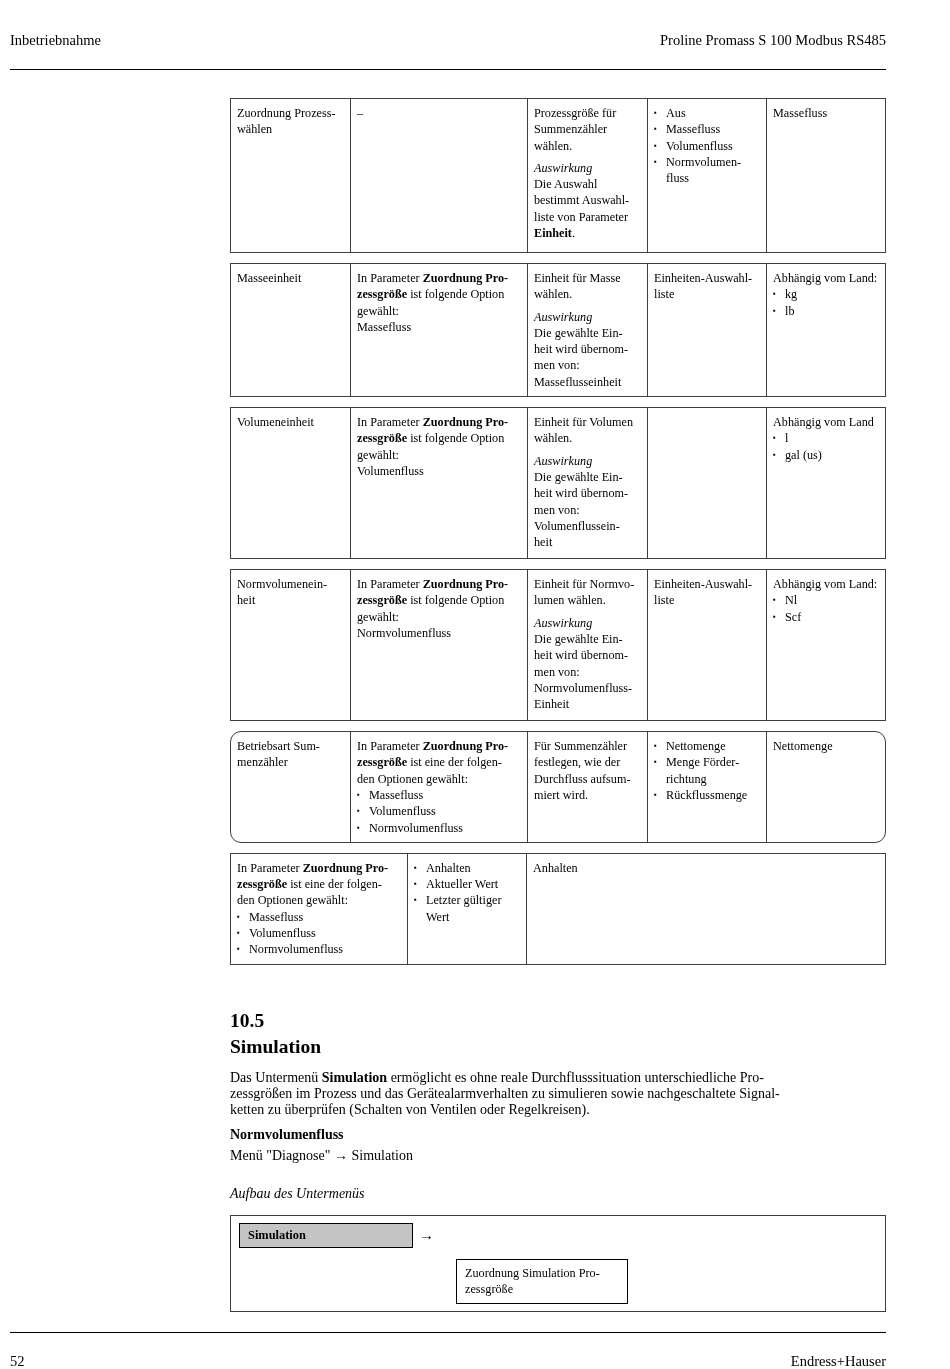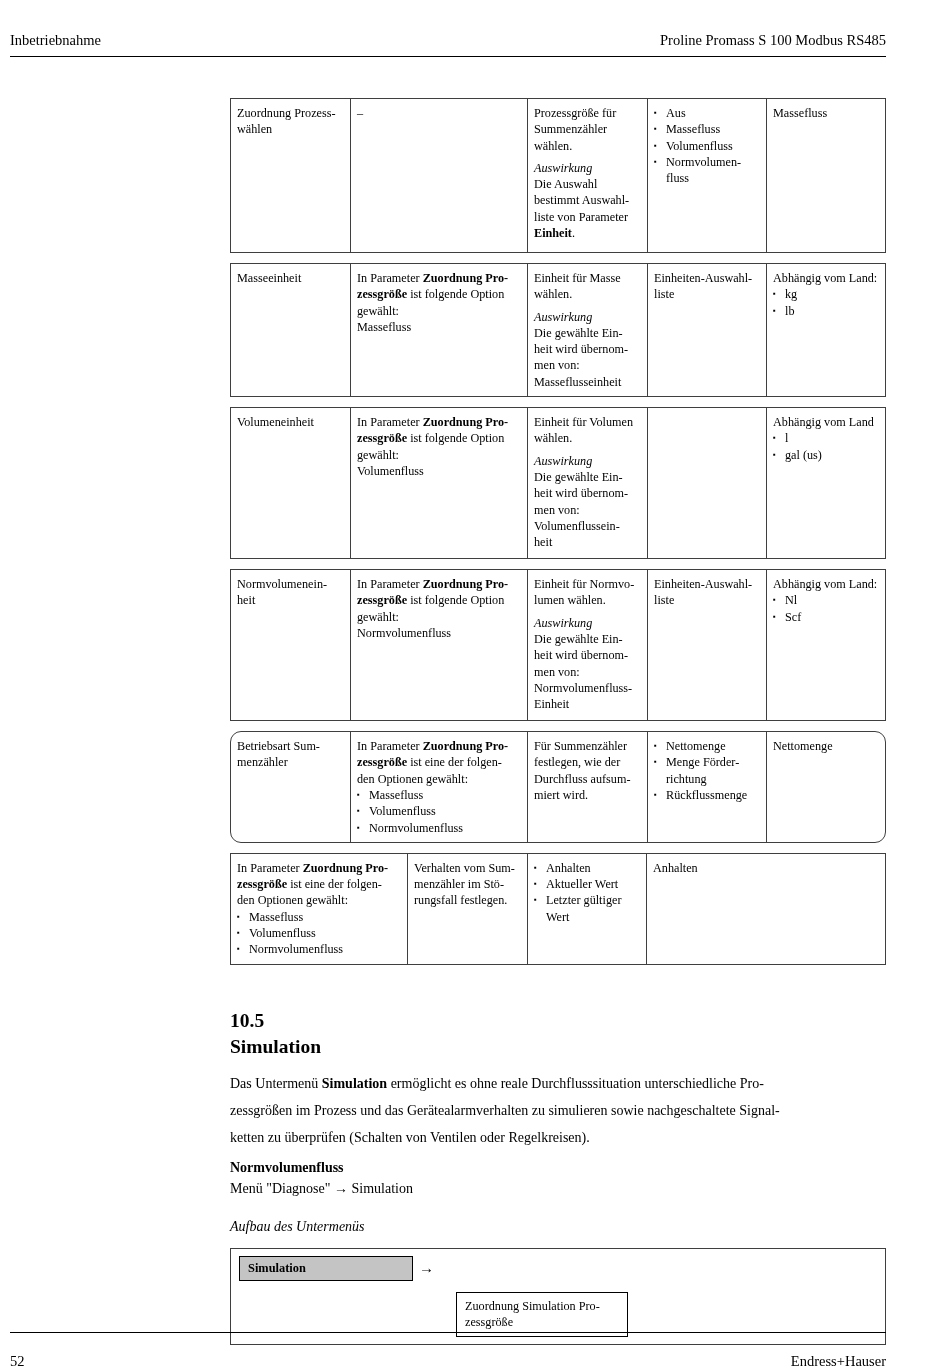--- a/index.html
+++ b/index.html
@@ -8,21 +8,21 @@
     width:950px; height:1369px; position:relative; overflow:hidden;
     font-family:"Liberation Serif","DejaVu Serif",serif; color:#000;
   }
   .b { font-weight:bold; }
   .i { font-style:italic; }
 
   
   .header {
     position:absolute; top:32px; left:10px; right:64px;
     display:flex; justify-content:space-between; align-items:flex-end;
-    font-size:14.5px; border-bottom:1px solid #000; padding-bottom:7px;
+    font-size:14.5px; border-bottom:1px solid #000; padding-bottom:20px;
   }
   .footer {
     position:absolute; top:1332px; left:10px; right:64px;
     display:flex; justify-content:space-between;
     font-size:14.5px; border-top:1px solid #000; padding-top:20px;
   }
 
   
   .content { position:absolute; left:230px; top:98px; width:656px; }
   .trow { display:flex; border:1px solid #3f3f3f; margin-bottom:10px; background:#fff; }
@@ -42,21 +42,21 @@
   .blk-p { white-space:pre-wrap; }
   .blk-p.gap { margin-top:6px; }
   .blk-li { display:flex; }
   .blk-marker { flex:0 0 12px; font-size:8px; line-height:16.3px; }
   .blk-litext { white-space:pre-wrap; flex:1; }
 
   
   .section { position:absolute; left:230px; top:1008px; width:656px; }
   .section-heading { display:flex; font-size:19.5px; font-weight:bold; line-height:26px;flex-direction:column; }
   .section-number { width:80px; }
-  .intro { margin-top:10px; font-size:14px; line-height:27px; }
+  .intro { margin-top:10px; font-size:14px; line-height:16px; }
   .intro .blk-p { white-space:pre-wrap; }
   .nav-heading { margin-top:6px; font-size:14px; line-height:21px; font-weight:bold; }
   .nav-path { font-size:14px; line-height:21px; }
   .structure-caption { margin-top:20px; font-size:14px; font-style:italic; }
 
   
   .diagram { margin-top:13px; position:relative; border:1px solid #3f3f3f; height:97px; background:#fff; }
   .diagram-root {
     position:absolute; left:8px; top:7px; width:174px; height:25px;
     background:#c4c4c4; border:1px solid #000;
@@ -297,25 +297,20 @@
             </div>
             <div class="blk-li">
               <span class="blk-marker">▪</span>
               <span class="blk-litext"><span>Volumenfluss</span></span>
             </div>
             <div class="blk-li">
               <span class="blk-marker">▪</span>
               <span class="blk-litext"><span>Normvolumenfluss</span></span>
             </div>
           </div>
-        </div>
-        <div class="cell c2">
-          <div class="blk-p"><span>Verhalten vom Sum-
-menzähler im Stö-
-rungsfall festlegen.</span></div>
         </div>
         <div class="cell c3">
           <div class="blk-ul">
             <div class="blk-li">
               <span class="blk-marker">▪</span>
               <span class="blk-litext"><span>Anhalten</span></span>
             </div>
             <div class="blk-li">
               <span class="blk-marker">▪</span>
               <span class="blk-litext"><span>Aktueller Wert</span></span>

